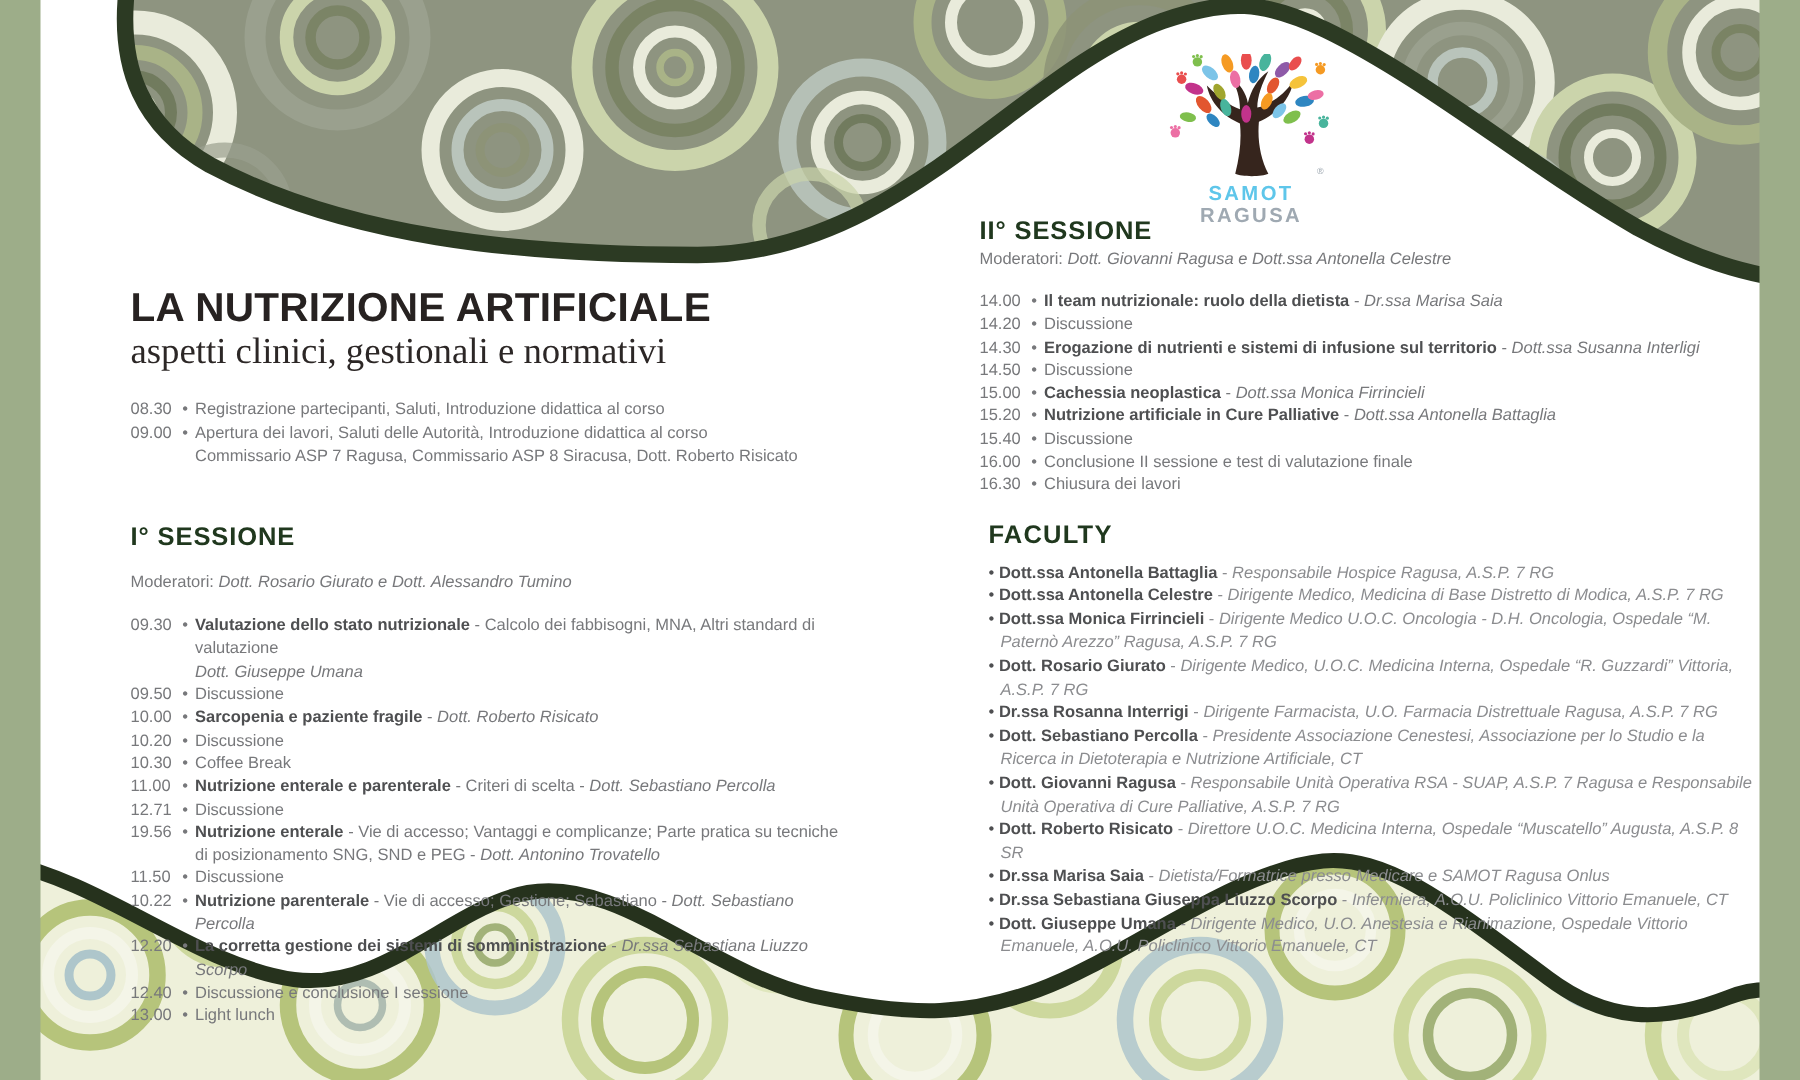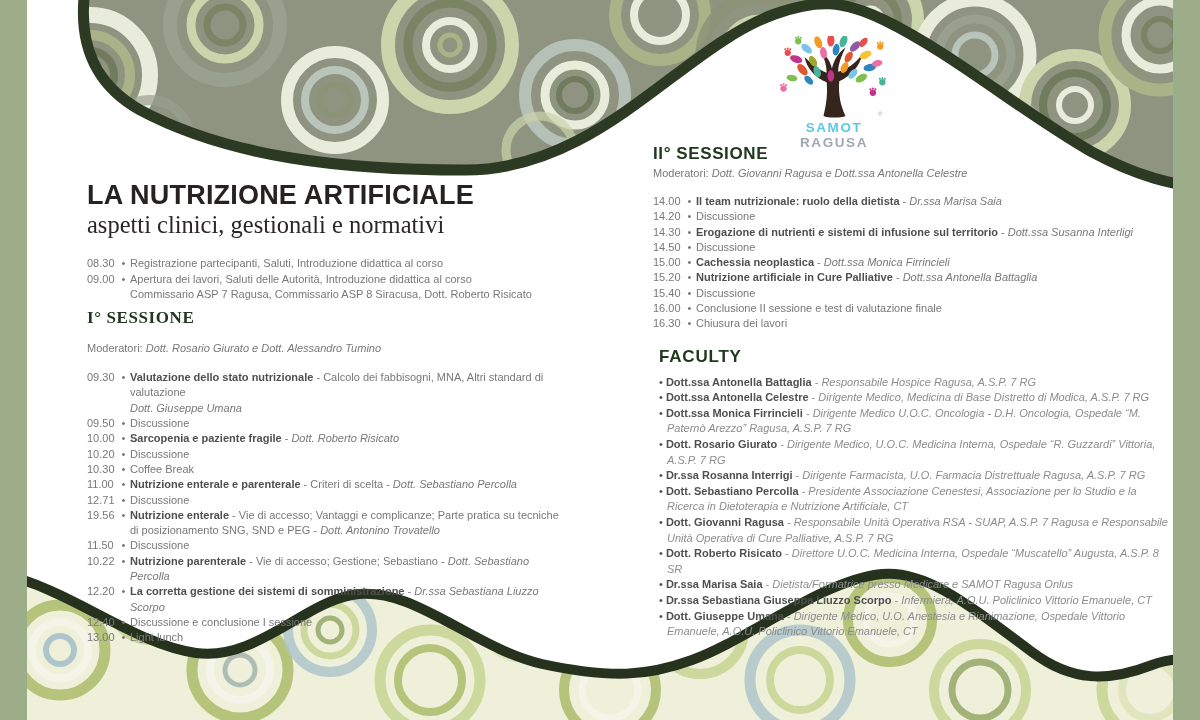--- a/index.html
+++ b/index.html
@@ -11,42 +11,42 @@
   .edge-bar.right{left:1173px;}
 
   
   .logo{position:absolute;left:770px;top:36px;width:128px;text-align:center;z-index:4;}
   .logo .wordmark{font-size:13.5px;letter-spacing:1.6px;font-weight:bold;margin-top:-2px;position:relative;}
   .logo .wordmark .samot{color:#5ec6ea;margin-top:20px;}
   .logo .wordmark .ragusa{color:#9fa9b2;}
   .logo .reg{position:absolute;right:14px;top:-9px;font-size:6px;color:#9fa9b2;font-weight:normal;}
 
   
-  .left-col{position:absolute;left:87px;top:181px;width:478px;z-index:3;}
+  .left-col{position:absolute;left:87px;top:191px;width:478px;z-index:3;}
   .right-col{position:absolute;left:653px;top:144px;width:516px;z-index:3;}
 
   .main-title{font-size:27px;font-weight:bold;color:#272221;letter-spacing:0.2px;line-height:1.05;}
   .sub-title{font-family:"Liberation Serif",serif;font-size:24.5px;color:#2c2726;line-height:1.1;margin-top:3px;}
 
   .session-heading{font-size:17px;font-weight:bold;color:#20381e;letter-spacing:0.6px;}
   .faculty-heading{font-size:17px;font-weight:bold;color:#20381e;letter-spacing:0.8px;margin-left:6px;}
 
   .moderators{font-size:11px;color:#77787b;margin-top:14px;}
   .moderators i{color:#77787b;}
 
   .lines{font-size:11px;color:#77787b;}
   .line{display:flex;line-height:15.3px;}
   .line .time{width:30px;flex:0 0 30px;}
   .line .bullet{width:13px;flex:0 0 13px;text-align:center;}
   .line .content{flex:1;}
   .seg-b{font-weight:bold;color:#4e4f51;}
   .seg-i{font-style:italic;}
 
   .intro-lines{margin-top:17px;}
-  .s1-heading{margin-top:6px;font-family:Liberation Serif, serif;}
+  .s1-heading{margin-top:36px;}
   .s1-lines{margin-top:16px;}
   .s2-moderators{margin-top:3px;}
   .s2-lines{margin-top:15px;}
   .faculty-block{margin-top:15px;}
 
   .fac-list{font-size:11px;margin-top:8px;}
   .fac{line-height:15.6px;padding-left:14px;text-indent:-8px;color:#8b8c8f;}
   .fbullet{color:#4e4f51;}
   .fname{font-weight:bold;color:#4e4f51;}
   .fdesc{font-style:italic;color:#8b8c8f;}

